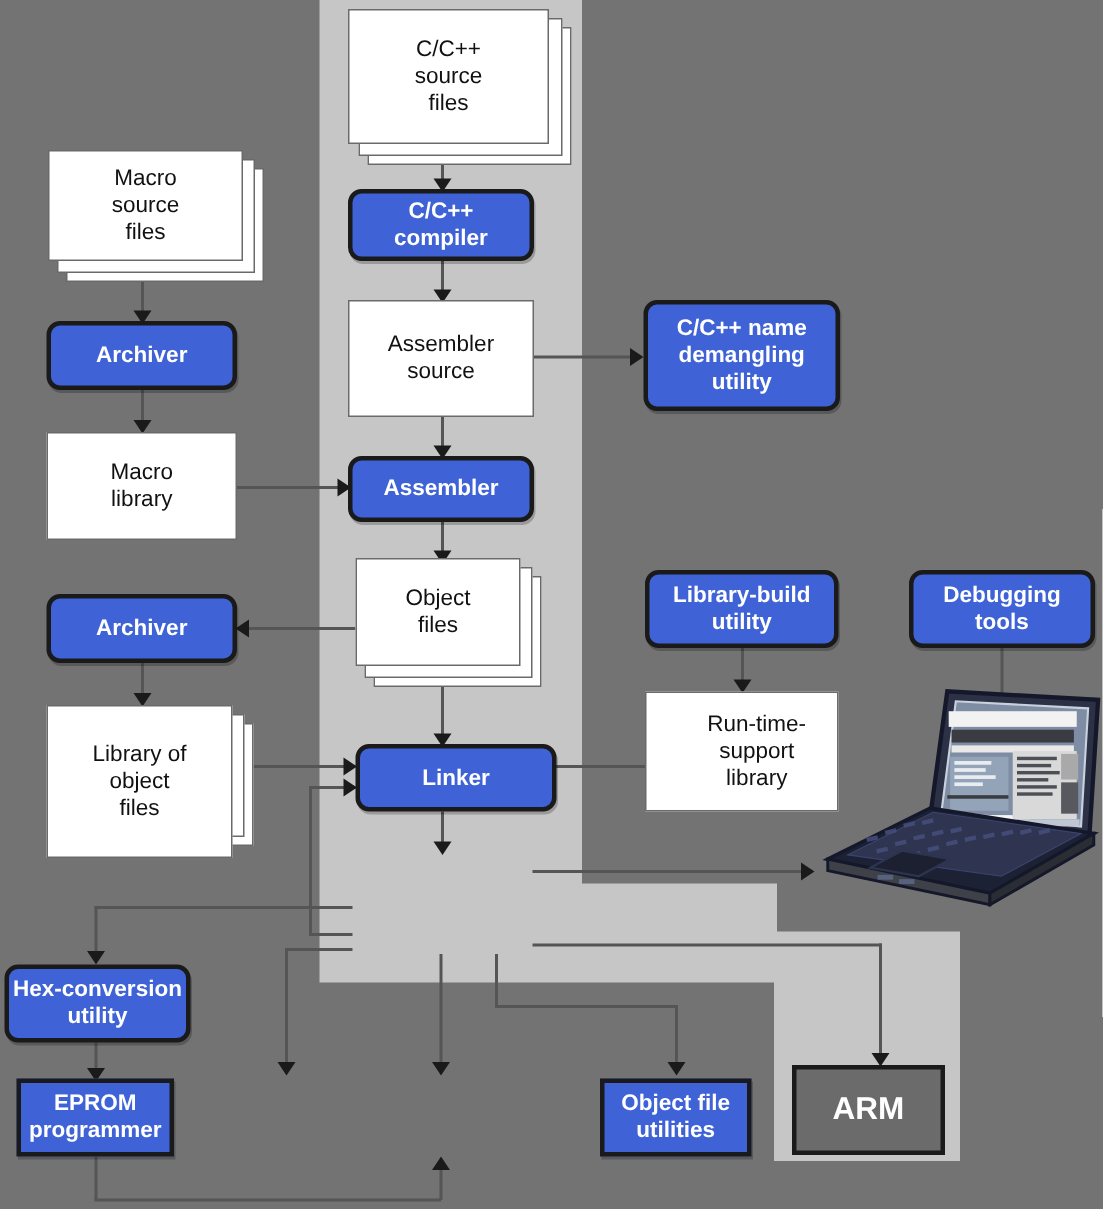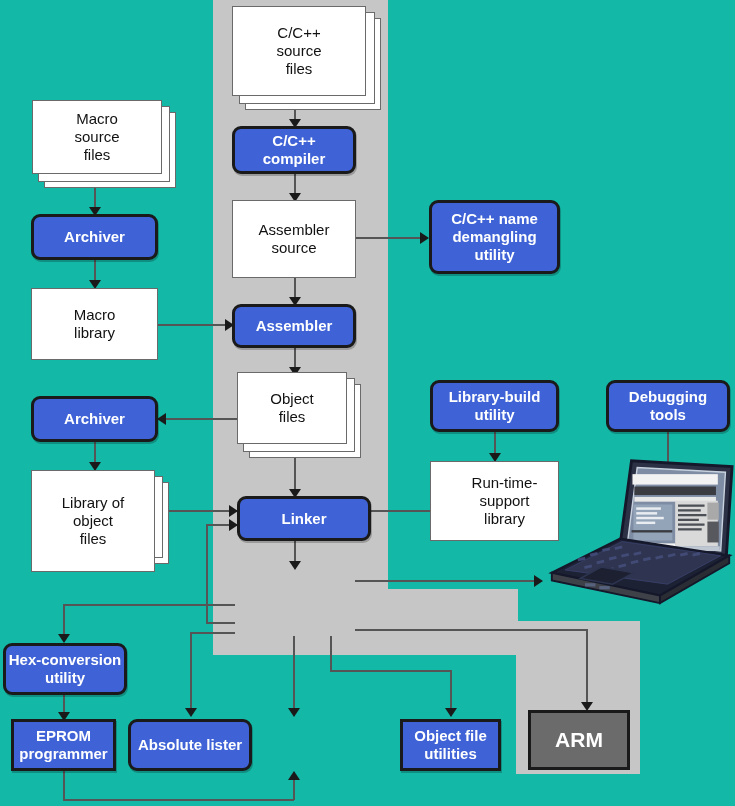--- a/index.html
+++ b/index.html
@@ -1,20 +1,20 @@
 <!DOCTYPE html>
 <html><head>
 <meta charset="utf-8">
 <title>ARM Software Development Flow</title>
 <style>
   html,body{margin:0;padding:0;background:#ffffff;}
   #stage{
     position:relative;
     width:735px;height:806px;
-    background:#14b8a6;
+    background:#737373;
     font-family:"Liberation Sans","DejaVu Sans",sans-serif;
     overflow:hidden;
   }
   
   .band{position:absolute;background:#c6c6c6;}
 
   
   .node{
     position:absolute;
     box-sizing:border-box;
@@ -279,23 +279,20 @@
 
   <div class="ln lnv" style="left:63px;top:771px;width:1.5px;height:29px;"></div>
   <div class="ln lnh" style="left:63px;top:799px;width:231px;height:1.5px;"></div>
   <div class="ln lnv" style="left:293px;top:778px;width:1.5px;height:22px;"></div>
   <div class="arw up" style="left:288px;top:771px;"></div>
 
   <div class="ln lnh" style="left:190px;top:632px;width:45px;height:1.5px;"></div>
   <div class="ln lnv" style="left:190px;top:632px;width:1.5px;height:79px;"></div>
   <div class="arw down" style="left:185px;top:708px;"></div>
 
-  <div class="node proc" style="left:128px;top:719px;width:124px;height:52px;">
-    <span class="ml">Absolute lister</span>
-  </div>
 
   <div class="ln lnv" style="left:293px;top:636px;width:1.5px;height:75px;"></div>
   <div class="arw down" style="left:288px;top:708px;"></div>
 
 
   <div class="ln lnv" style="left:330px;top:636px;width:1.5px;height:35px;"></div>
   <div class="ln lnh" style="left:330px;top:670px;width:121px;height:1.5px;"></div>
   <div class="ln lnv" style="left:450px;top:670px;width:1.5px;height:41px;"></div>
   <div class="arw down" style="left:445px;top:708px;"></div>
 

